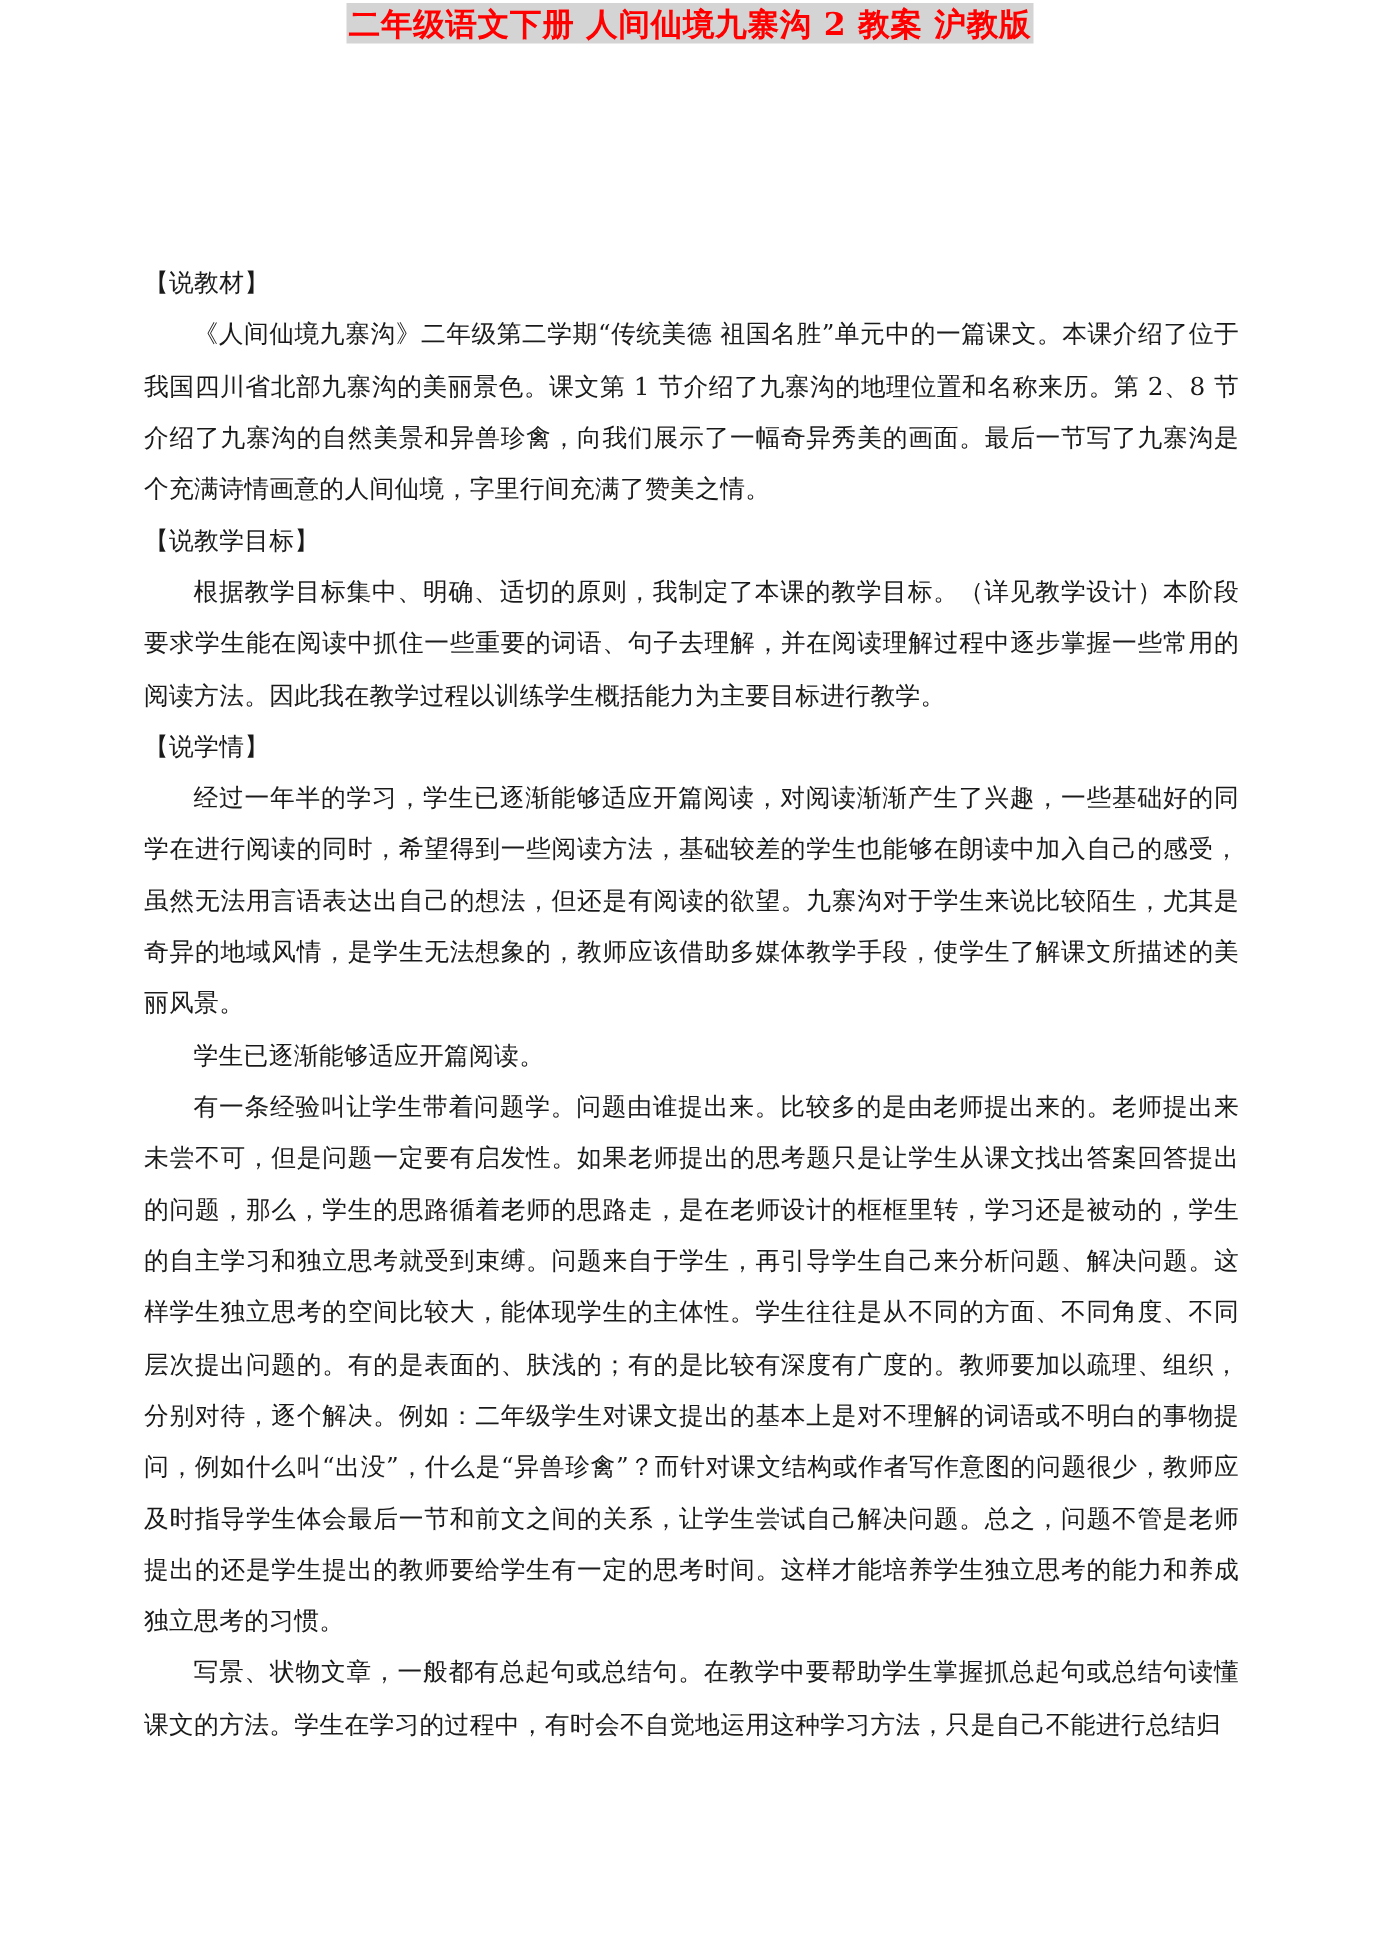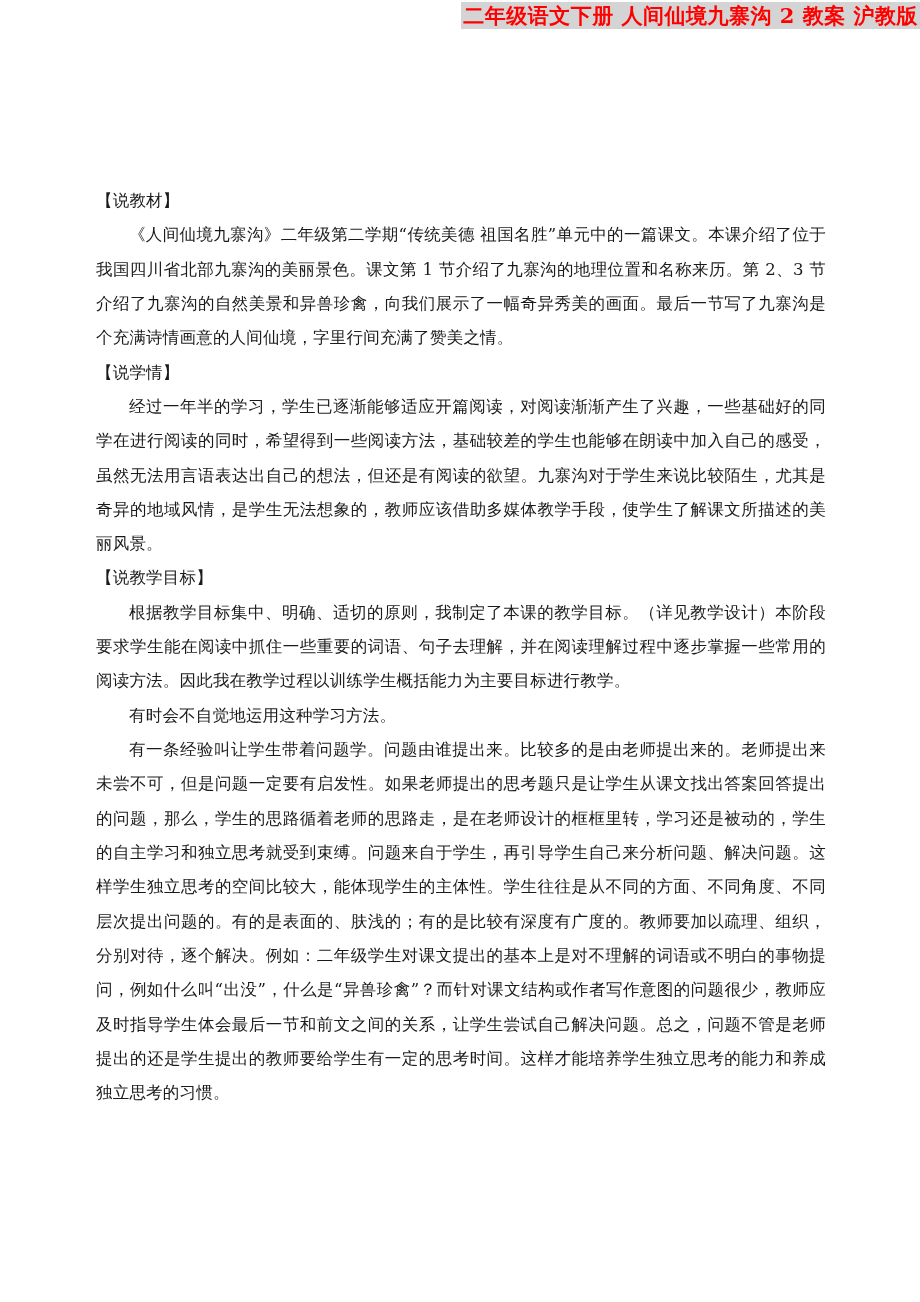--- a/index.html
+++ b/index.html
@@ -18,28 +18,28 @@
     width: 920px;
     height: 1302px;
     margin: 0 auto;
     background: #ffffff;
     overflow: hidden;
     box-sizing: border-box;
   }
   .doc-body {
     position: absolute;
     left: 96px;
-    top: 184px;
+    top: 172px;
     width: 730px;
   }
   .doc-title {
     font-size: 21px;
     font-weight: bold;
     color: #ff0000;
-    text-align: right;
+    text-align: center;
     letter-spacing: 0.5px;
     line-height: 1.5;
     margin: 0 0 14px 0;
     white-space: nowrap;
   }
   .doc-title .hl {
     background: #d4d4d4;
     padding: 1px 2px;
   }
   .section {
@@ -70,35 +70,36 @@
 <body>
 
 <div class="page">
 
   <h1 class="doc-title"><span class="hl">二年级语文下册 人间仙境九寨沟 2 教案 沪教版</span></h1>
 
   <div class="doc-body">
 
     <div class="section">
       <p class="section-heading">【说教材】</p>
-      <p class="para">《人间仙境九寨沟》二年级第二学期“传统美德 祖国名胜”单元中的一篇课文。本课介绍了位于我国四川省北部九寨沟的美丽景色。课文第 1 节介绍了九寨沟的地理位置和名称来历。第 2、3 节介绍了九寨沟的自然美景和异兽珍禽，向我们展示了一幅奇异秀美的画面。最后一节写了九寨沟是个充满诗情画意的人间仙境，字里行间充满了赞美之情。</p>
+      <p class="para">《人间仙境九寨沟》二年级第二学期“传统美德 祖国名胜”单元中的一篇课文。本课介绍了位于我国四川省北部九寨沟的美丽景色。课文第 1 节介绍了九寨沟的地理位置和名称来历。第 2、8 节介绍了九寨沟的自然美景和异兽珍禽，向我们展示了一幅奇异秀美的画面。最后一节写了九寨沟是个充满诗情画意的人间仙境，字里行间充满了赞美之情。</p>
+    </div>
+
+    <div class="section">
+      <p class="section-heading">【说教学目标】</p>
+      <p class="para">根据教学目标集中、明确、适切的原则，我制定了本课的教学目标。（详见教学设计）本阶段要求学生能在阅读中抓住一些重要的词语、句子去理解，并在阅读理解过程中逐步掌握一些常用的阅读方法。因此我在教学过程以训练学生概括能力为主要目标进行教学。</p>
     </div>
 
     <div class="section">
       <p class="section-heading">【说学情】</p>
       <p class="para">经过一年半的学习，学生已逐渐能够适应开篇阅读，对阅读渐渐产生了兴趣，一些基础好的同学在进行阅读的同时，希望得到一些阅读方法，基础较差的学生也能够在朗读中加入自己的感受，虽然无法用言语表达出自己的想法，但还是有阅读的欲望。九寨沟对于学生来说比较陌生，尤其是奇异的地域风情，是学生无法想象的，教师应该借助多媒体教学手段，使学生了解课文所描述的美丽风景。</p>
     </div>
 
     <div class="section">
-      <p class="section-heading">【说教学目标】</p>
-      <p class="para">根据教学目标集中、明确、适切的原则，我制定了本课的教学目标。（详见教学设计）本阶段要求学生能在阅读中抓住一些重要的词语、句子去理解，并在阅读理解过程中逐步掌握一些常用的阅读方法。因此我在教学过程以训练学生概括能力为主要目标进行教学。</p>
-    </div>
-
-    <div class="section">
-      <p class="para">有时会不自觉地运用这种学习方法。</p>
+      <p class="para">学生已逐渐能够适应开篇阅读。</p>
       <p class="para cont">有一条经验叫让学生带着问题学。问题由谁提出来。比较多的是由老师提出来的。老师提出来未尝不可，但是问题一定要有启发性。如果老师提出的思考题只是让学生从课文找出答案回答提出的问题，那么，学生的思路循着老师的思路走，是在老师设计的框框里转，学习还是被动的，学生的自主学习和独立思考就受到束缚。问题来自于学生，再引导学生自己来分析问题、解决问题。这样学生独立思考的空间比较大，能体现学生的主体性。学生往往是从不同的方面、不同角度、不同层次提出问题的。有的是表面的、肤浅的；有的是比较有深度有广度的。教师要加以疏理、组织，分别对待，逐个解决。例如：二年级学生对课文提出的基本上是对不理解的词语或不明白的事物提问，例如什么叫“出没”，什么是“异兽珍禽”？而针对课文结构或作者写作意图的问题很少，教师应及时指导学生体会最后一节和前文之间的关系，让学生尝试自己解决问题。总之，问题不管是老师提出的还是学生提出的教师要给学生有一定的思考时间。这样才能培养学生独立思考的能力和养成独立思考的习惯。</p>
     </div>
 
     <div class="section">
+      <p class="para">写景、状物文章，一般都有总起句或总结句。在教学中要帮助学生掌握抓总起句或总结句读懂课文的方法。学生在学习的过程中，有时会不自觉地运用这种学习方法，只是自己不能进行总结归</p>
     </div>
 
   </div>
 </div>
 
 </body></html>

